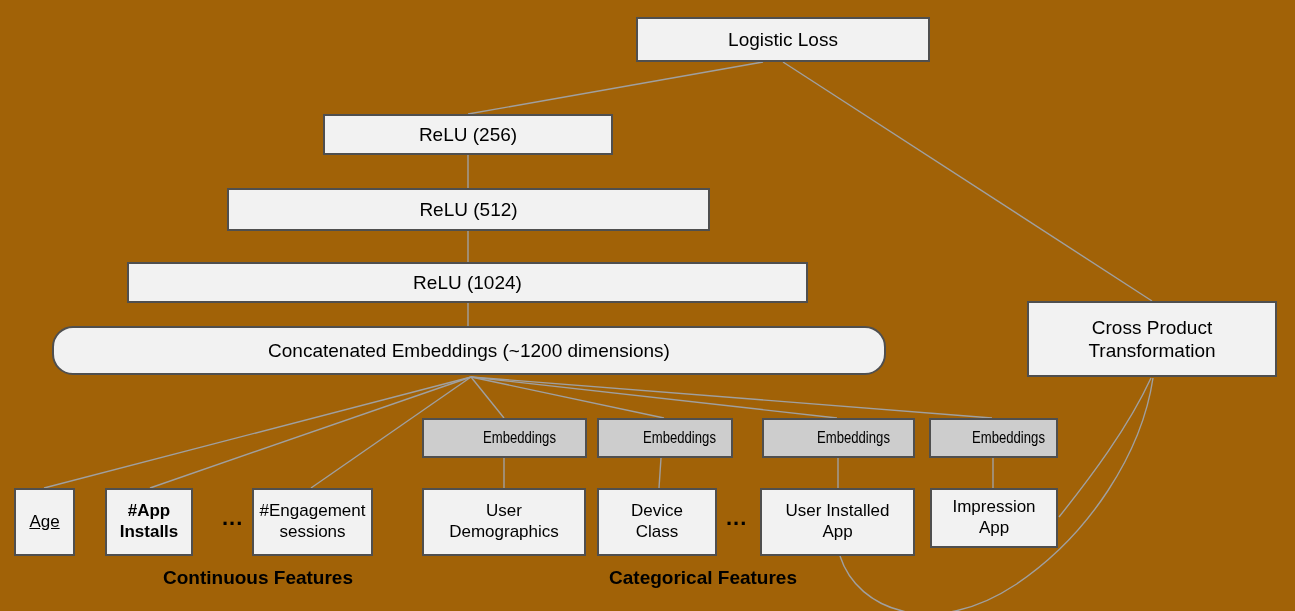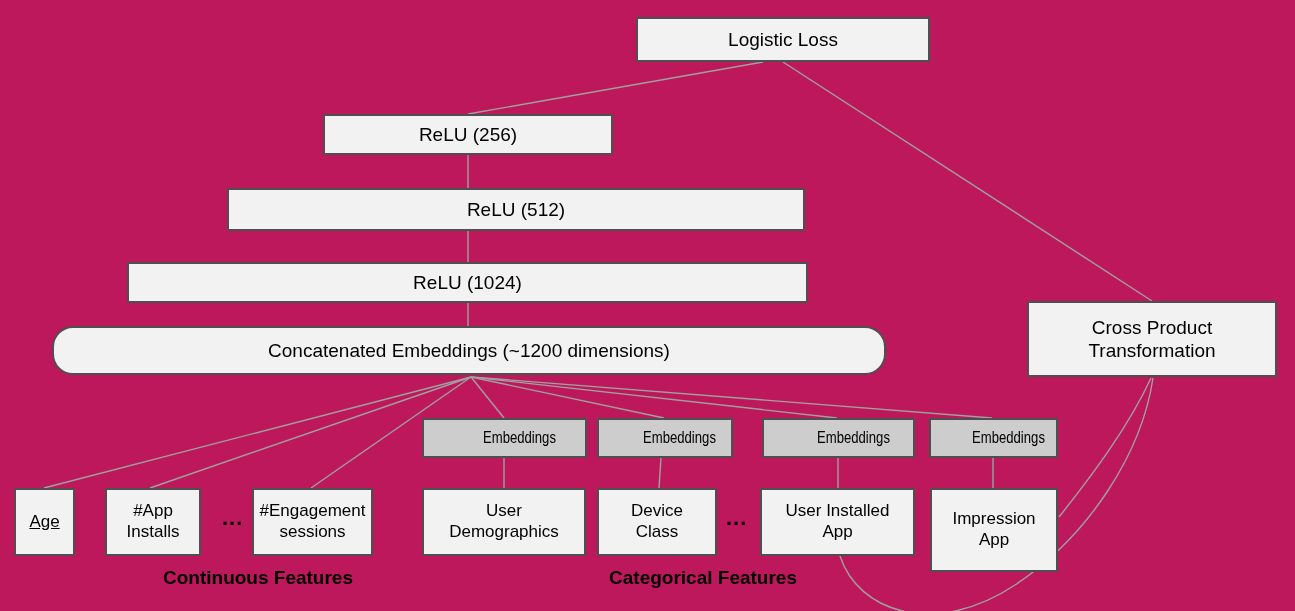--- a/index.html
+++ b/index.html
@@ -1,19 +1,19 @@
 <!DOCTYPE html>
 <html><head>
 <meta charset="utf-8">
 <style>
   html,body{margin:0;padding:0;background:#ffffff;}
   .canvas{
     position:relative;
     width:1295px;height:611px;
-    background:#be185d;
+    background:#a16207;
     font-family:"Liberation Sans", sans-serif;
     color:#000;
     overflow:hidden;
   }
   svg.wires{position:absolute;left:0;top:0;width:1295px;height:611px;}
   svg.wires path{stroke:#a0a0a0;stroke-width:1.4;fill:none;}
   .node{
     position:absolute;
     background:#f2f2f2;
     border:2px solid #4f4f4f;
@@ -84,21 +84,21 @@
   </svg>
 
   <div class="node" style="left:636px;top:17px;width:294px;height:45px;">
     <span>Logistic Loss</span>
   </div>
 
   <div class="node" style="left:323px;top:114px;width:290px;height:41px;">
     <span>ReLU (256)</span>
   </div>
 
-  <div class="node" style="left:227px;top:188px;width:578px;height:43px;">
+  <div class="node" style="left:227px;top:188px;width:483px;height:43px;">
     <span>ReLU (512)</span>
   </div>
 
   <div class="node" style="left:127px;top:262px;width:681px;height:41px;align-items:center;">
     <span>ReLU (1024)</span>
   </div>
 
   <div class="node" style="left:52px;top:326px;width:834px;height:49px;border-radius:21px;">
     <span>Concatenated Embeddings (~1200 dimensions)</span>
   </div>
@@ -117,21 +117,21 @@
   <div class="node embed" style="left:762px;top:418px;width:153px;height:40px;">
     <span class="condensed">Embeddings</span>
   </div>
   <div class="node embed" style="left:929px;top:418px;width:129px;height:40px;">
     <span class="condensed">Embeddings</span>
   </div>
 
   <div class="node small" style="left:14px;top:488px;width:61px;height:68px;text-decoration:underline;">
     <span>Age</span>
   </div>
-  <div class="node small" style="left:105px;top:488px;width:96px;height:68px;">
+  <div class="node small" style="left:105px;top:488px;width:88px;height:68px;font-weight:bold;">
     <span>#App</span>
     <span>Installs</span>
   </div>
   <div class="dots" style="left:222px;top:505px;">
     <span>...</span>
   </div>
   <div class="node small" style="left:252px;top:488px;width:121px;height:68px;">
     <span>#Engagement</span>
     <span>sessions</span>
   </div>
@@ -144,21 +144,21 @@
     <span>User</span>
     <span>Demographics</span>
   </div>
   <div class="dots" style="left:726px;top:505px;">
     <span>...</span>
   </div>
   <div class="node small" style="left:760px;top:488px;width:155px;height:68px;">
     <span>User Installed</span>
     <span>App</span>
   </div>
-  <div class="node small" style="left:930px;top:488px;width:128px;height:84px;">
+  <div class="node small" style="left:930px;top:488px;width:128px;height:60px;">
     <span>Impression</span>
     <span>App</span>
   </div>
 
   <div class="group-label" style="left:218px;top:567px;margin-left:40px;">
     <span>Continuous Features</span>
   </div>
   <div class="group-label" style="left:703px;top:567px;">
     <span>Categorical Features</span>
   </div>

